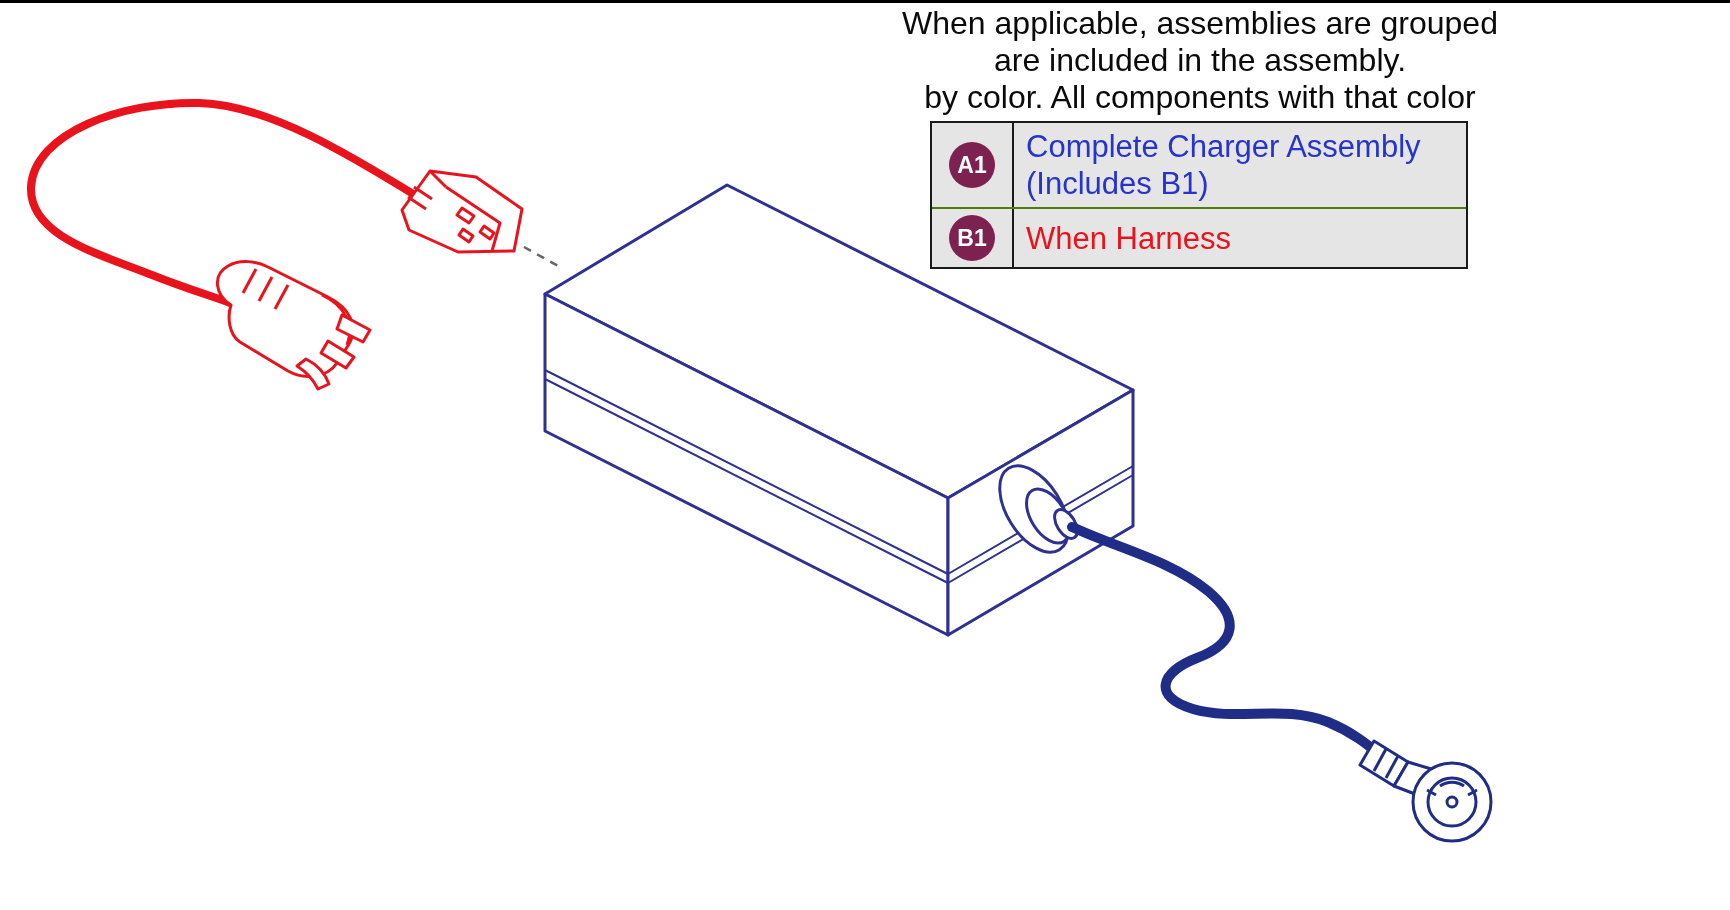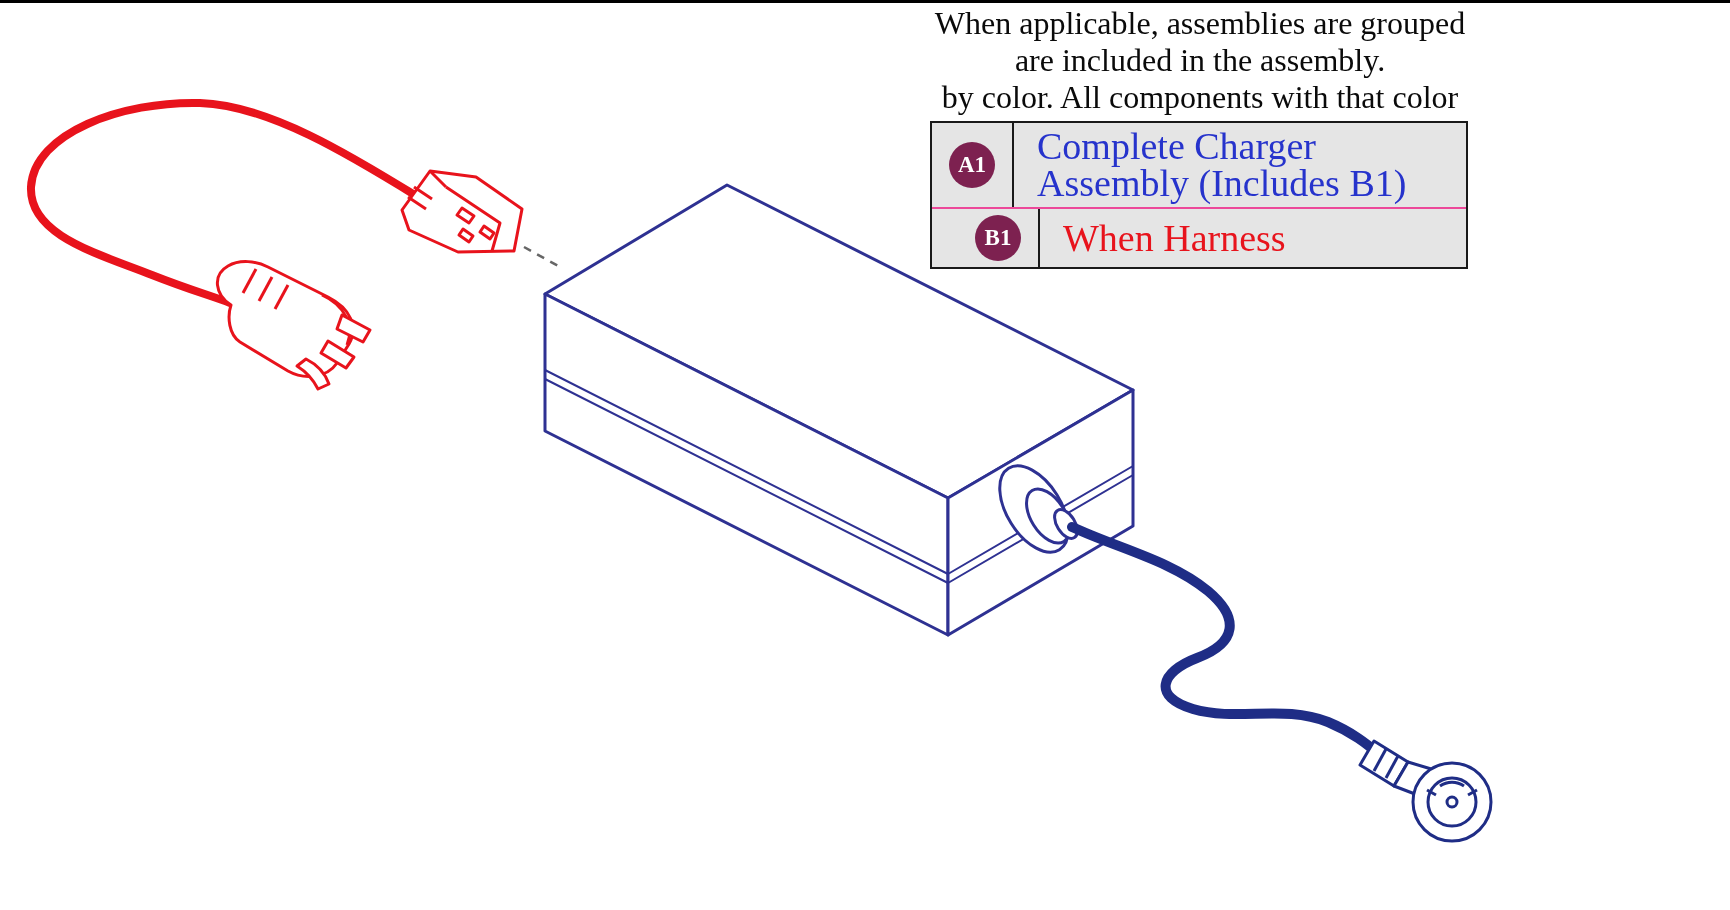--- a/index.html
+++ b/index.html
@@ -2,21 +2,21 @@
 <html style="--red-cord: #e8131c; --charger-outline: #2e3192; --harness-blue: #1f2d86; --badge: #7d2150;"><head>
 <meta charset="utf-8">
 <style>
   html,body{margin:0;padding:0;background:#ffffff;}
   .page{
     position:relative;
     width:1730px;height:910px;
     background:#ffffff;
     overflow:hidden;
     border-top:3px solid #000;
-    font-family:Liberation Serif, serif;
+    font-family:Liberation Sans, sans-serif;
     box-sizing:border-box;
   }
   .diagram-svg{position:absolute;left:0;top:0;width:1730px;height:910px;}
 
   
   .red-line{stroke:var(--red-cord,#e8131c);fill:none;}
   .red-part{stroke:var(--red-cord,#e8131c);fill:#ffffff;}
   .blue-part{stroke:var(--charger-outline,#2e3192);fill:#ffffff;}
   .navy-line{stroke:var(--harness-blue,#1f2d86);fill:none;}
   .navy-part{stroke:var(--harness-blue,#1f2d86);fill:#ffffff;}
@@ -25,34 +25,34 @@
   .note{
     position:absolute;left:855px;top:2px;width:690px;
     text-align:center;font-size:32px;line-height:37px;color:#0a0a0a;
   }
 
   .legend{
     position:absolute;left:930px;top:118px;width:538px;
     border:2px solid #1a1a1a;background:#e5e5e5;box-sizing:border-box;
   }
   .legend-row{display:flex;align-items:stretch;}
-  .legend-row + .legend-row{border-top:2px solid #ec4899;padding-left:26px;}
+  .legend-row + .legend-row{border-top:2px solid #4d7c0f;}
   .badge-cell{
     width:82px;flex:0 0 82px;display:flex;align-items:center;justify-content:center;
     border-right:2px solid #1a1a1a;padding:6px 0;box-sizing:border-box;
   }
   .badge{
     width:46px;height:46px;border-radius:50%;
     background:var(--badge,#7d2150);color:#ffffff;
     font-weight:bold;font-size:23px;
     display:flex;align-items:center;justify-content:center;
   }
   .label-cell{
-    flex:1;padding:5px 12px;font-size:38px;line-height:37px;
-    display:flex;align-items:center;margin-left:11px;
+    flex:1;padding:5px 12px;font-size:31px;line-height:37px;
+    display:flex;align-items:center;
   }
 </style>
 </head>
 <body>
 
 <div class="page">
 
   <svg class="diagram-svg" viewBox="0 0 1730 910" xmlns="http://www.w3.org/2000/svg">
 
     <path class="red-line" stroke-width="8" stroke-linecap="round" d="M 418 194 C 350 152 268 102 200 100 C 122 98 34 130 31 184 C 29 232 96 250 152 272 C 190 287 212 293 230 300"></path>

